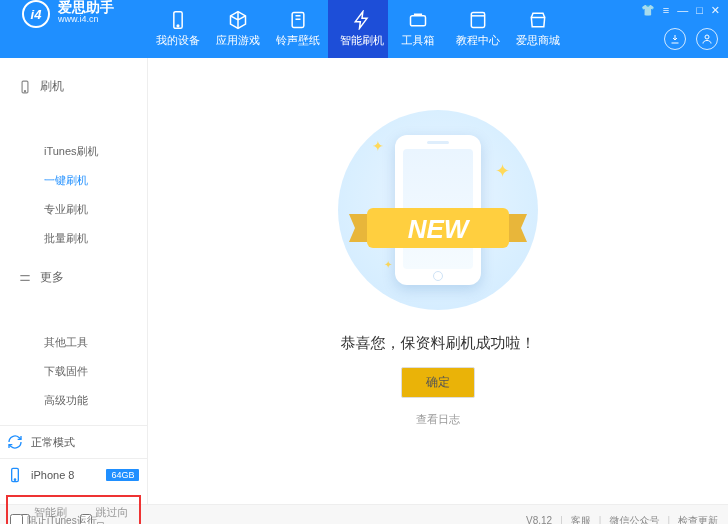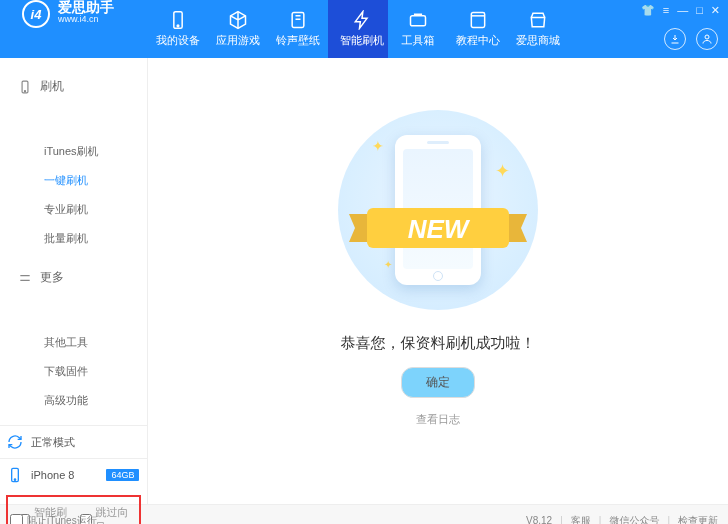--- a/index.html
+++ b/index.html
@@ -41,21 +41,21 @@
   .main { flex: 1; position: relative; display: flex; flex-direction: column; align-items: center; }
   .illus { margin-top: 52px; width: 200px; height: 200px; border-radius: 50%; background: radial-gradient(circle at 50% 45%, #eaf5ff 0%, #d9efff 60%, #cfe9ff 100%); position: relative; display: flex; align-items: center; justify-content: center; }
   .phone { width: 86px; height: 150px; background: #fff; border-radius: 12px; box-shadow: 0 4px 14px rgba(0,80,160,.18); position: relative; }
   .phone::before { content: ""; position: absolute; top: 6px; left: 50%; transform: translateX(-50%); width: 22px; height: 3px; border-radius: 2px; background: #dfeefc; }
   .phone::after { content: ""; position: absolute; top: 14px; left: 8px; right: 8px; bottom: 16px; background: linear-gradient(#eaf5ff,#f5fbff); border-radius: 4px; }
   .home-btn { position: absolute; bottom: 4px; left: 50%; transform: translateX(-50%); width: 10px; height: 10px; border: 1.5px solid #cfe3f6; border-radius: 50%; }
   .ribbon { position: absolute; top: 88px; }
   .star { position: absolute; color: #ffd95a; }
 
   .msg { margin-top: 24px; font-size: 15px; color: #333; }
-  .btn-ok { margin-top: 14px; border: 1px solid #ddd; background: #7dd3fc; padding: 6px 24px; font-size: 12px; color: #555; cursor: pointer; border-radius: 12px; }
+  .btn-ok { margin-top: 14px; border: 1px solid #ddd; background: #eab308; padding: 6px 24px; font-size: 12px; color: #555; cursor: pointer; border-radius: 2px; }
   .loglink { margin-top: 14px; font-size: 11px; color: #999; cursor: pointer; }
 
   
   .footer { height: 32px; background: #f7f7f7; border-top: 1px solid #eee; display: flex; align-items: center; font-size: 10px; color: #888; padding: 0 10px; }
   .footer label { display: flex; align-items: center; gap: 4px; cursor: pointer; }
   .footer .spacer { flex: 1; }
   .footer .sep { margin: 0 8px; color: #ccc; }
 </style>
 </head>
 <body>

